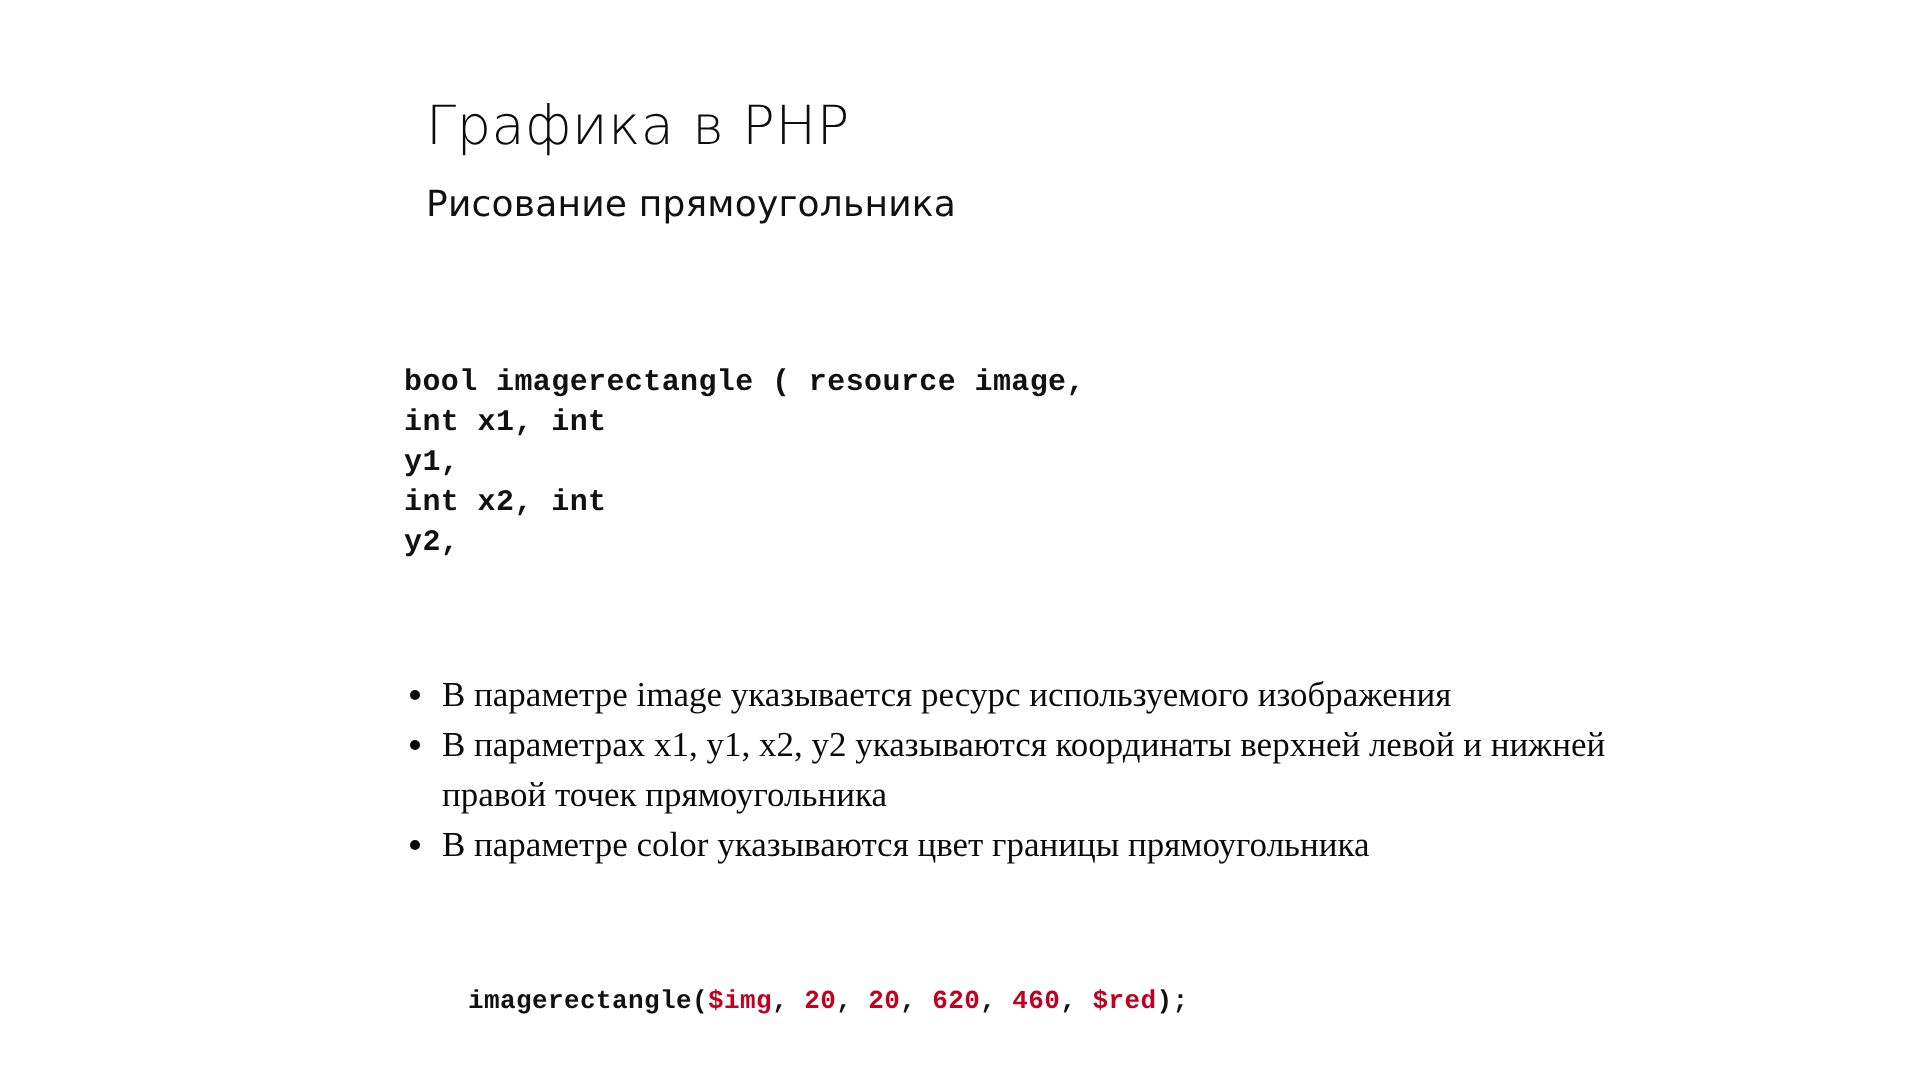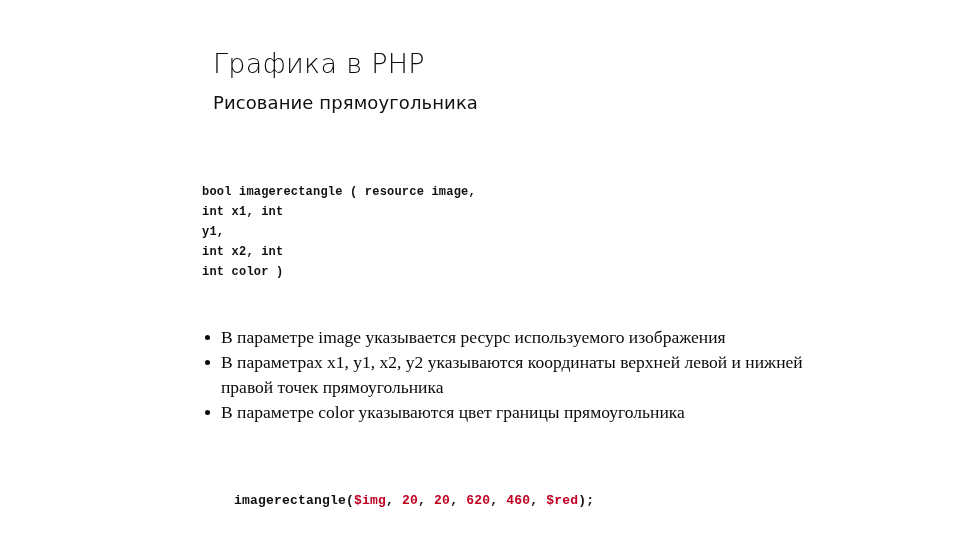--- a/index.html
+++ b/index.html
@@ -53,37 +53,37 @@
   }
 
   
   .signature {
     position: absolute;
     left: 167px;
     top: 182px;
     width: 622px;
     font-family: "Liberation Mono", "DejaVu Sans Mono", monospace;
     font-weight: bold;
-    font-size: 12px;
+    font-size: 15px;
     line-height: 20px;
     color: #111111;
     letter-spacing: 0.2px;
   }
   .sig-line {
     display: block;
     white-space: pre;
   }
   .sig-line.left  { text-align: left; }
   .sig-line.right { }
 
   
   .bullets {
     position: absolute;
     left: 167px;
-    top: 325px;
+    top: 335px;
     width: 620px;
     font-family: "Liberation Serif", "DejaVu Serif", serif;
     font-size: 17.5px;
     line-height: 25px;
     color: #0a0a0a;
   }
   .bullet-item {
     position: relative;
     padding-left: 19px;
     margin: 0 0 0 0;
@@ -129,21 +129,21 @@
 
   <div class="title">Графика в PHP</div>
 
   <div class="subtitle">Рисование прямоугольника</div>
 
   <div class="signature">
     <span class="sig-line left">bool imagerectangle ( resource image,</span>
     <span class="sig-line right">int x1, int</span>
     <span class="sig-line left">y1,</span>
     <span class="sig-line right">int x2, int</span>
-    <span class="sig-line right">int color )</span>
+    <span class="sig-line left">y2,</span>
   </div>
 
   <div class="bullets">
     <div class="bullet-item">
       <span class="bullet-dot"></span>
       <span class="bullet-text">В параметре image указывается ресурс используемого изображения</span>
     </div>
     <div class="bullet-item">
       <span class="bullet-dot"></span>
       <span class="bullet-text">В параметрах x1, y1, x2, y2 указываются координаты верхней левой и нижней правой точек прямоугольника</span>

